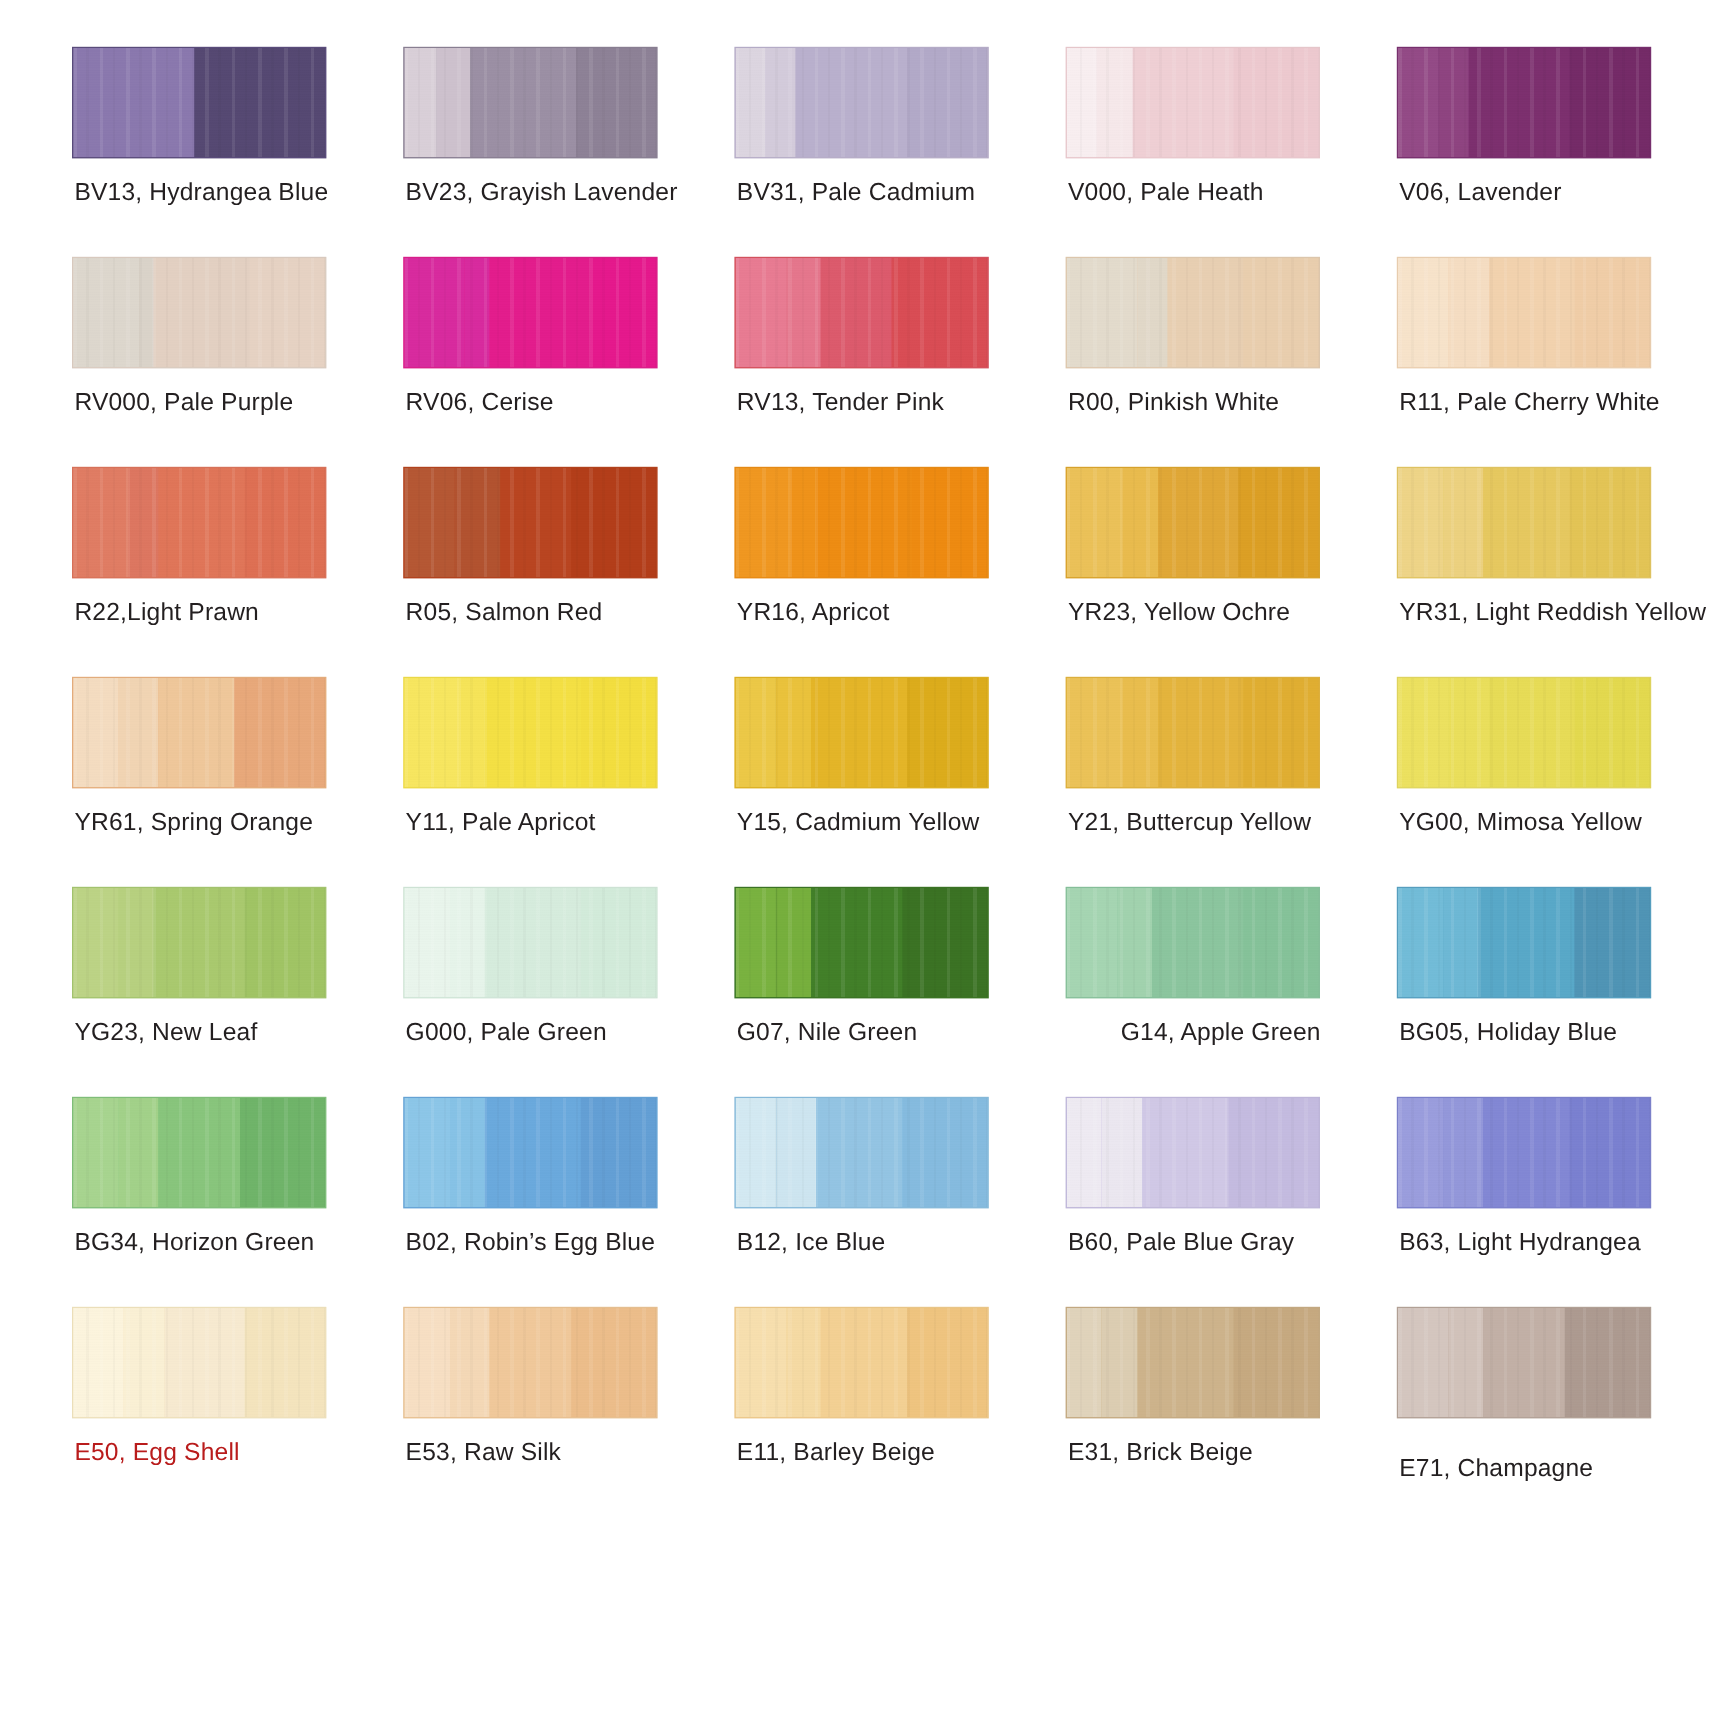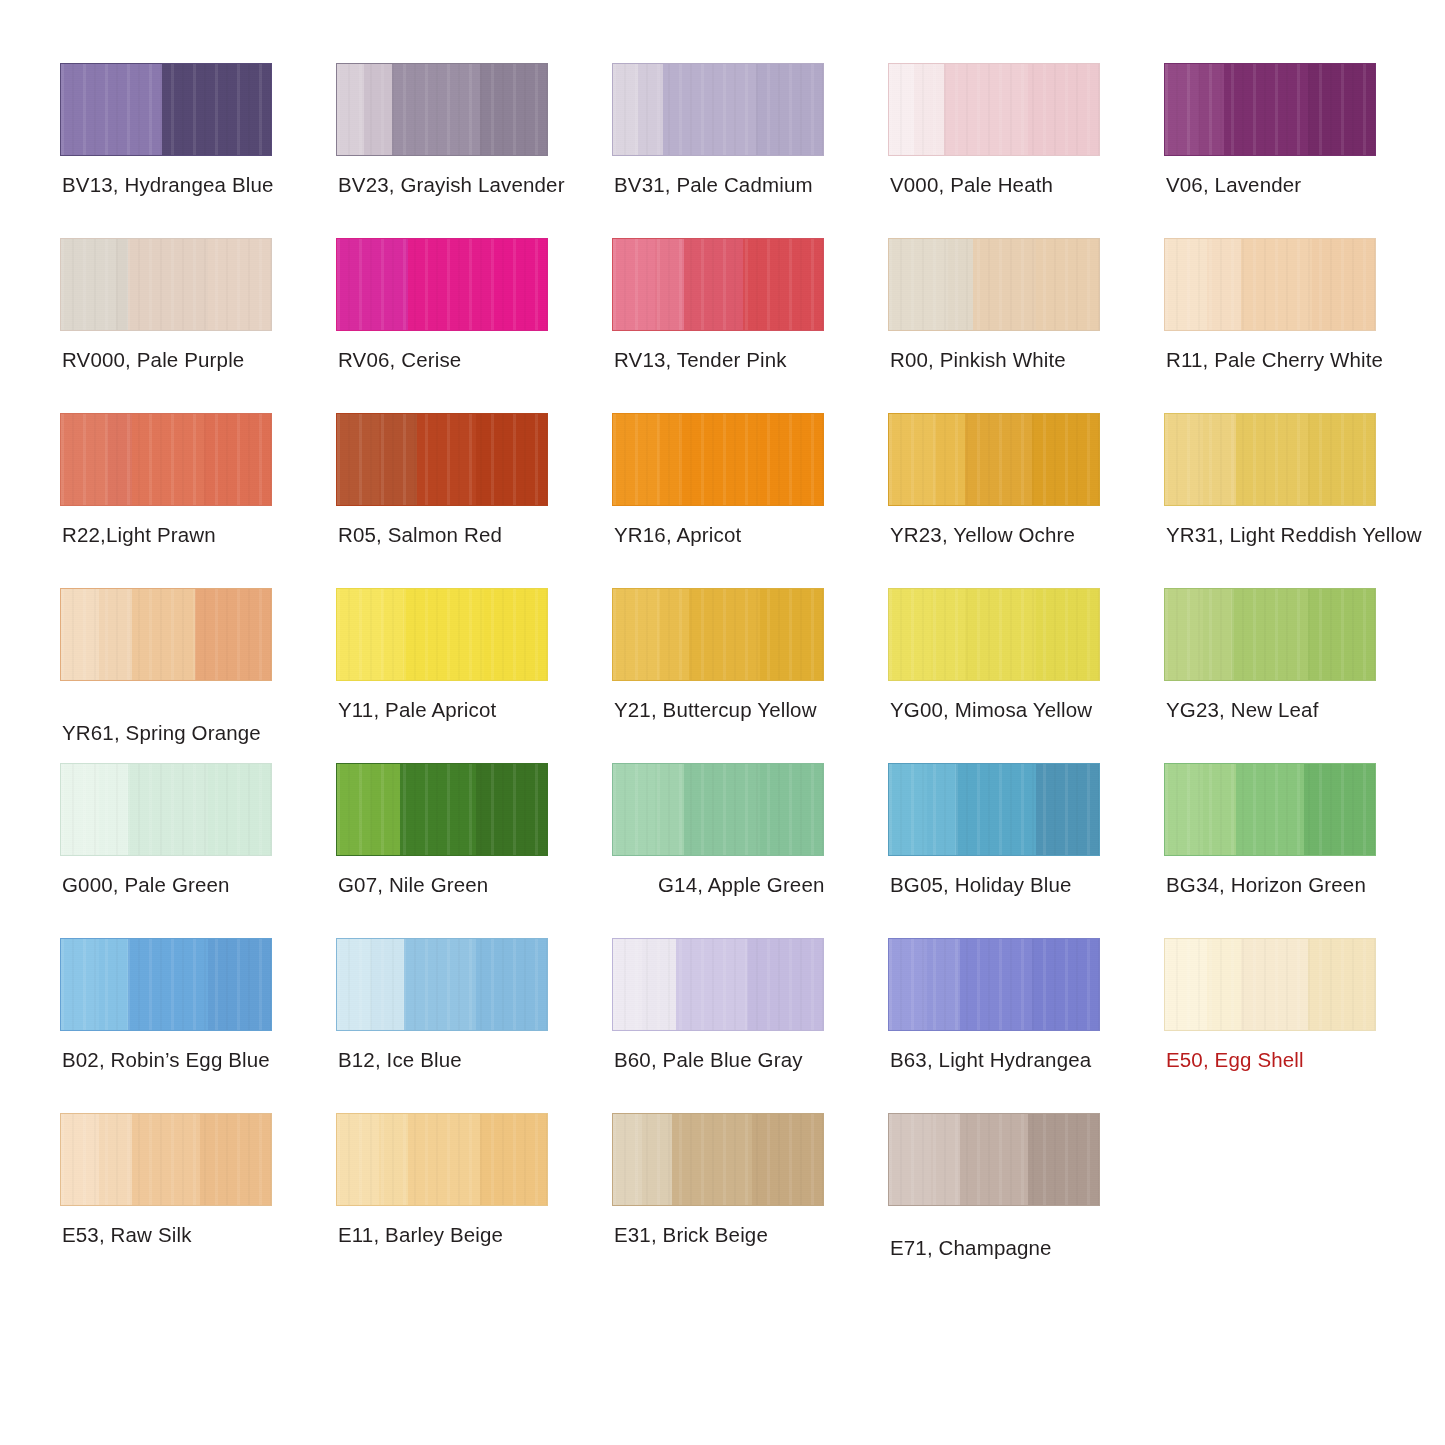--- a/index.html
+++ b/index.html
@@ -13,21 +13,21 @@
     height: 1445px;
     font-family: "Liberation Sans", sans-serif;
     -webkit-font-smoothing: antialiased;
   }
 
   #swatch-grid {
     position: relative;
     width: 1445px;
     height: 1032px;
     box-sizing: border-box;
-    padding: 63px 0 0 60px;
+    padding: 39px 0 0 60px;
     display: grid;
     grid-template-columns: repeat(5, 276px);
     grid-auto-rows: 175px;
     column-gap: 0px;
     row-gap: 0px;
     align-content: start;
     justify-content: start;
   }
 
   .swatch-cell {
@@ -303,36 +303,49 @@
       <div class="swatch-chip" style="background: rgb(237, 180, 130);">
         <div class="bands">
           <i style="background: rgb(244, 220, 192); width: 18%;"></i>
           <i style="background: rgb(241, 212, 179); width: 16%;"></i>
           <i style="background: rgb(239, 199, 154); width: 30%;"></i>
           <i style="background: rgb(232, 168, 122); width: 36%;"></i>
         </div>
         <div class="streaks"></div>
         <div class="grain"></div>
       </div>
-      <div class="swatch-label" style="color: rgb(35, 31, 32); margin-top: 23px;">YR61, Spring Orange</div>
+      <div class="swatch-label" style="color: rgb(35, 31, 32);">YR61, Spring Orange</div>
     </div>
     <div class="swatch-cell">
       <div class="swatch-chip" style="background: rgb(245, 226, 75);">
         <div class="bands">
           <i style="background: rgb(247, 230, 95); width: 22%;"></i>
           <i style="background: rgb(246, 228, 88); width: 10%;"></i>
           <i style="background: rgb(244, 224, 67); width: 38%;"></i>
           <i style="background: rgb(243, 222, 62); width: 30%;"></i>
         </div>
         <div class="streaks"></div>
         <div class="grain"></div>
       </div>
       <div class="swatch-label" style="color: rgb(35, 31, 32);">Y11, Pale Apricot</div>
     </div>
     <div class="swatch-cell">
+      <div class="swatch-chip" style="background: rgb(229, 183, 38);">
+        <div class="bands">
+          <i style="background: rgb(236, 200, 70); width: 16%;"></i>
+          <i style="background: rgb(234, 194, 59); width: 14%;"></i>
+          <i style="background: rgb(228, 181, 39); width: 38%;"></i>
+          <i style="background: rgb(220, 172, 27); width: 32%;"></i>
+        </div>
+        <div class="streaks"></div>
+        <div class="grain"></div>
+      </div>
+      <div class="swatch-label" style="color: rgb(35, 31, 32);">Y15, Cadmium Yellow</div>
+    </div>
+    <div class="swatch-cell">
       <div class="swatch-chip" style="background: rgb(230, 183, 64);">
         <div class="bands">
           <i style="background: rgb(235, 194, 87); width: 22%;"></i>
           <i style="background: rgb(233, 189, 77); width: 14%;"></i>
           <i style="background: rgb(228, 180, 60); width: 34%;"></i>
           <i style="background: rgb(224, 174, 49); width: 30%;"></i>
         </div>
         <div class="streaks"></div>
         <div class="grain"></div>
       </div>

